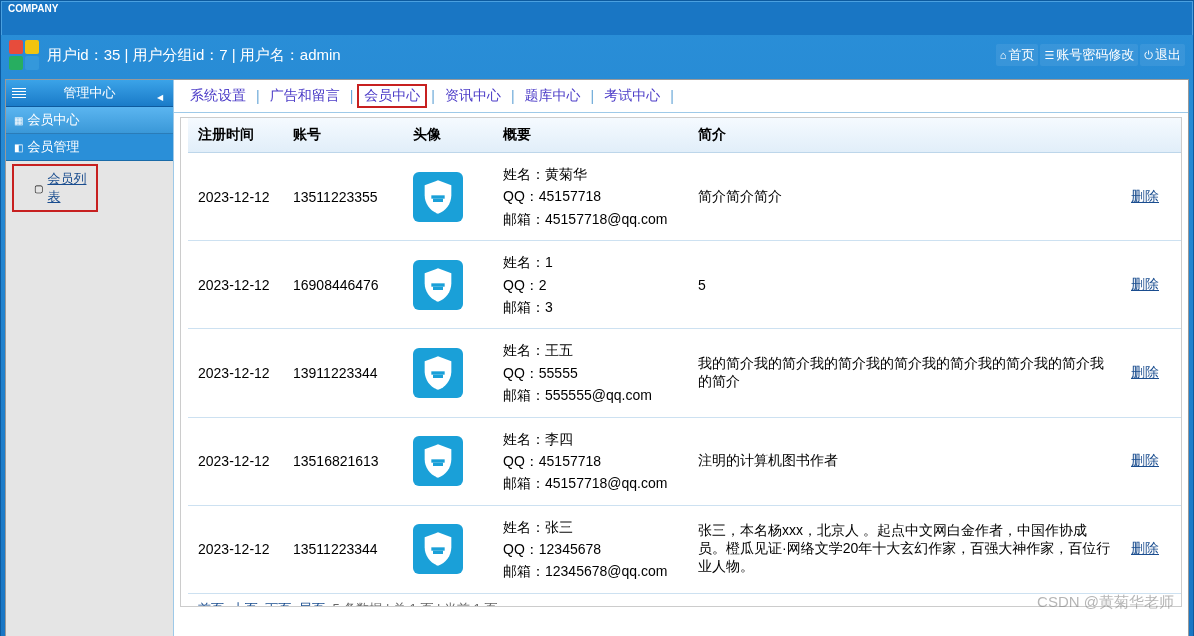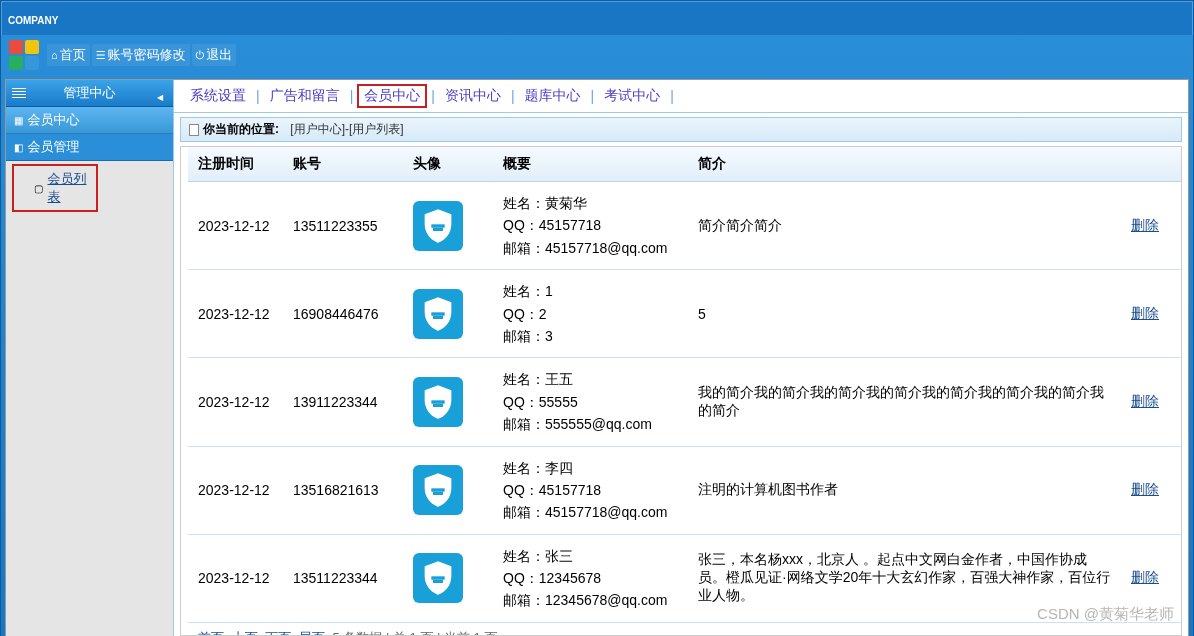--- a/index.html
+++ b/index.html
@@ -1,18 +1,18 @@
 <!DOCTYPE html>
 <html><head>
 <meta charset="utf-8">
 <style>
 * { margin: 0; padding: 0; box-sizing: border-box; }
 body { font-family: Arial, "Microsoft YaHei", sans-serif; font-size: 13px; background: #e8e8e8; width: 1194px; height: 636px; overflow: hidden; }
 .window { background: linear-gradient(#2a8fd8,#1976c4); border: 1px solid #0d5a9e; }
-.titlebar-top { background: #1976c4; color: #fff; height: 34px; padding: 13px 6px; font-size: 10px; font-weight: bold; border: 1px solid #4aa0e0; border-bottom: none; }
+.titlebar-top { background: #1976c4; color: #fff; height: 34px; padding: 1px 6px; font-size: 10px; font-weight: bold; border: 1px solid #4aa0e0; border-bottom: none; }
 .titlebar { display: flex; align-items: center; height: 44px; padding: 2px 8px 6px; color: #fff; }
 .logo-cube { width: 30px; height: 30px; margin-right: 8px; position: relative; }
 .logo-cube span { position: absolute; width: 14px; height: 14px; border-radius: 2px; }
 .logo-cube .c1 { background: #e74c3c; top: 0; left: 0; }
 .logo-cube .c2 { background: #f1c40f; top: 0; right: 0; }
 .logo-cube .c3 { background: #27ae60; bottom: 0; left: 0; }
 .logo-cube .c4 { background: #3498db; bottom: 0; right: 0; }
 .app-title { font-size: 24px; font-weight: normal; margin-right: 20px; }
 .user-info { font-size: 15px; flex: 1; }
 .top-links { font-size: 13px; display: flex; gap: 2px; align-items: center; }
@@ -41,34 +41,35 @@
 .table-wrap { margin: 4px 6px; border: 1px solid #ccc; overflow: auto; height: 490px; padding-left: 7px; }
 table { width: 100%; border-collapse: collapse; font-size: 14px; }
 thead th { background: linear-gradient(#f5faff,#e1eef9); text-align: left; padding: 8px 10px; font-weight: bold; border-bottom: 1px solid #bdd6ea; }
 tbody td { padding: 10px; border-bottom: 1px solid #cde1f1; vertical-align: middle; }
 .avatar { width: 50px; height: 50px; background: #1aa0d8; border-radius: 6px; display: flex; align-items: center; justify-content: center; }
 .avatar svg { width: 40px; height: 40px; }
 .summary-cell { line-height: 1.6; }
 .del-link { color: #1a4d8f; }
 .pager { padding: 6px 10px; font-size: 13px; color: #666; }
 .pager a { color: #1a4d8f; text-decoration: underline; margin-right: 4px; }
-.watermark { position: fixed; right: 20px; bottom: 12px; color: rgba(120,120,120,0.55); font-size: 15px; pointer-events: none; }
+.watermark { position: fixed; right: 20px; bottom: 24px; color: rgba(120,120,120,0.55); font-size: 15px; pointer-events: none; }
 </style>
 </head>
 <body>
 
 <div class="window">
   <div class="titlebar-top">COMPANY</div>
   <div class="titlebar">
     <div class="logo-cube">
         <span class="c1"></span>
         <span class="c2"></span>
         <span class="c3"></span>
         <span class="c4"></span>
       </div>
+    <div class="user-info">用户id：35 | 用户分组id：7 | 用户名：admin</div>
     <div class="top-links">
       <a href="#">
           <span class="tl-icon">⌂</span>
           <span>首页</span>
         </a>
       <a href="#">
           <span class="tl-icon">☰</span>
           <span>账号密码修改</span>
         </a>
       <a href="#">
@@ -108,25 +109,20 @@
           <a href="#" class="active">会员中心</a>
           <span class="sep">|</span>
           <a href="#">资讯中心</a>
           <span class="sep">|</span>
           <a href="#">题库中心</a>
           <span class="sep">|</span>
           <a href="#">考试中心</a>
           <span class="sep">|</span>
         </div>
 
-      <div class="breadcrumb">
-        <span class="bc-icon"></span>
-        <b>你当前的位置:</b>&nbsp;
-        <span class="bc-link">[用户中心]-[用户列表]</span>
-      </div>
 
       <div class="table-wrap">
         <table>
           <thead>
             <tr>
               <th style="width:95px">注册时间</th>
               <th style="width:120px">账号</th>
               <th style="width:90px">头像</th>
               <th style="width:195px">概要</th>
               <th>简介</th>

